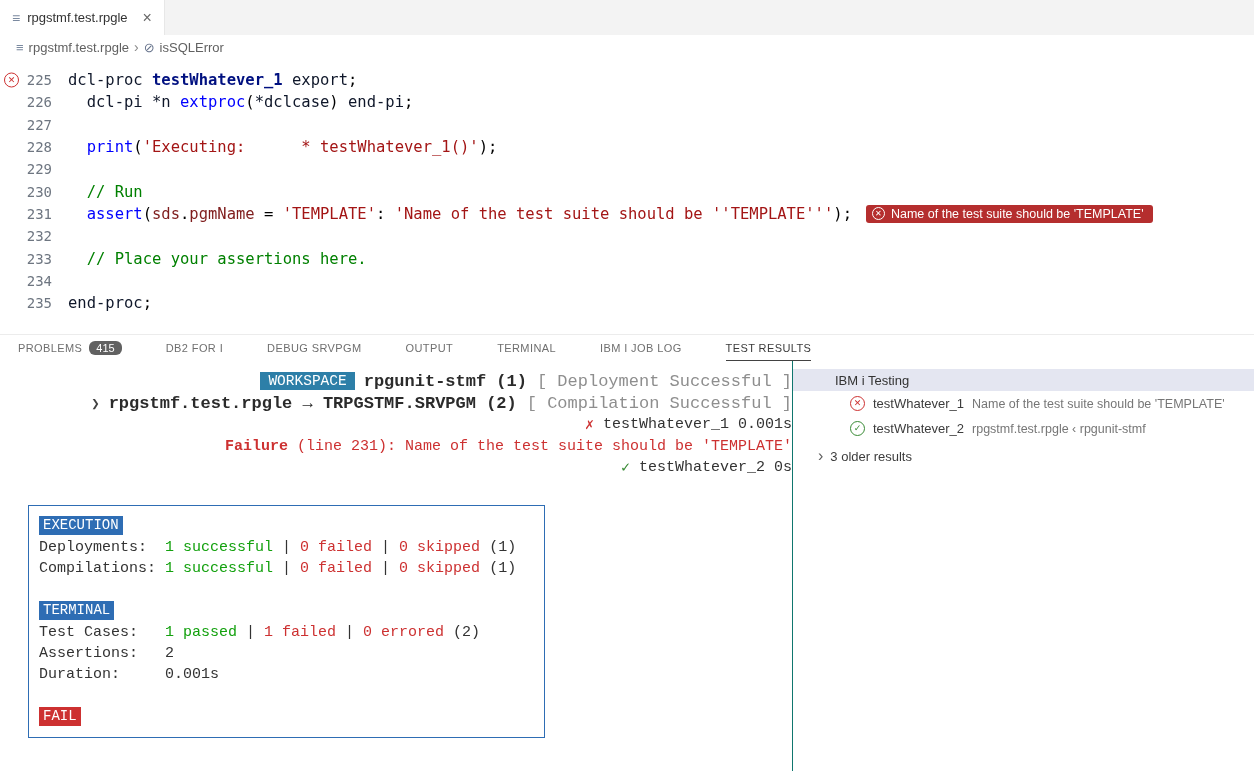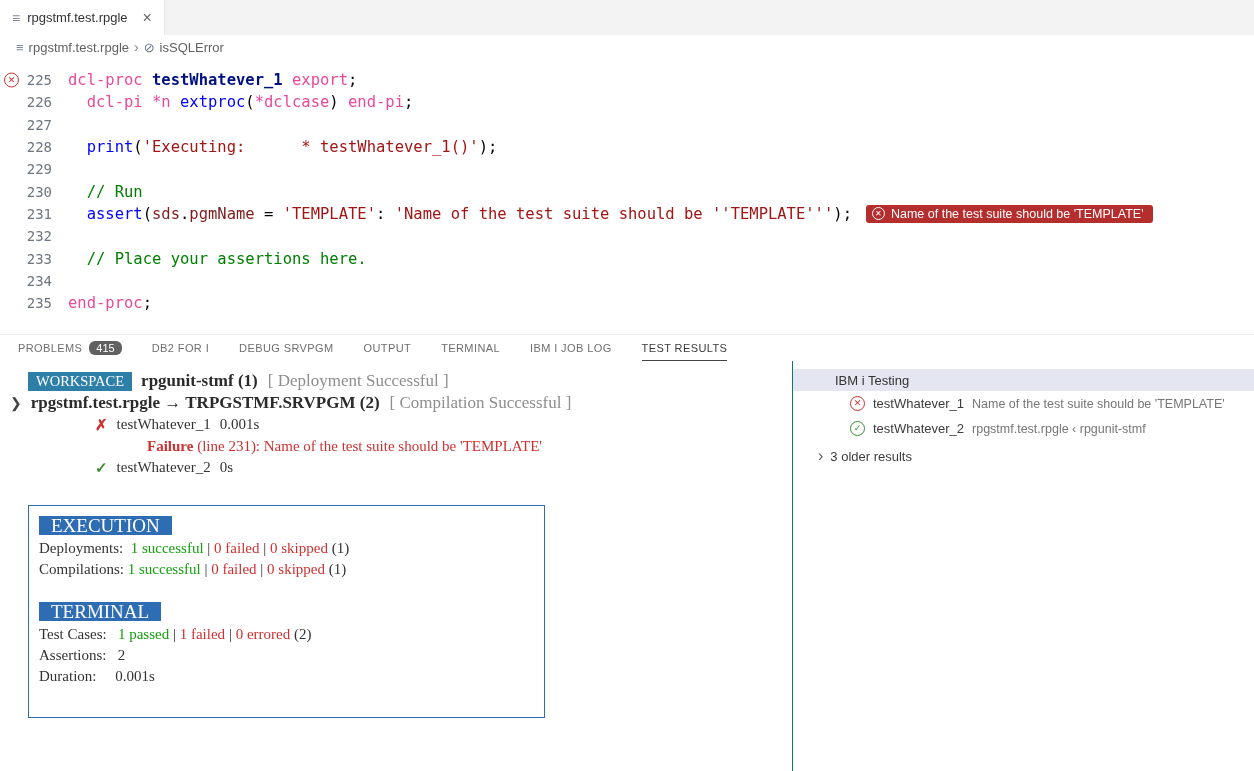--- a/index.html
+++ b/index.html
@@ -28,45 +28,45 @@
             padding-right:16px; position:relative; }
   .lineno { font-size:14px; color:#6e7681; font-family:"DejaVu Sans Mono","Liberation Mono",monospace; }
   .circ { display:inline-flex; width:15px; height:15px; border-radius:50%; border:1.4px solid currentColor;
           align-items:center; justify-content:center; font-size:9px; font-weight:bold; line-height:1; flex:none;
           font-family:"DejaVu Sans",sans-serif; }
   .circ.fail { color:#cd3131; }
   .circ.pass { color:#388a34; }
   .circ.inv  { color:#fff; width:13px; height:13px; font-size:8px; border-width:1.2px; }
   .g-err { position:absolute; left:4px; top:50%; transform:translateY(-50%); }
   .code-text { white-space:pre; }
-  .tok-kw  { color:#ec4899; }
+  .tok-kw  { color:#0f172a; }
   .tok-fn  { color:#0000ff; }
   .tok-id  { color:#001080; font-weight:bold; }
   .tok-var { color:#7f1d1d; }
   .tok-str { color:#a31515; }
   .tok-cm  { color:#008000; }
   .tok-pl  { color:#000; }
   .inline-error { margin-left:14px; background:#b52e2e; color:#fff; border-radius:3px;
                   padding:2px 9px 2px 6px; font-family:"Liberation Sans",sans-serif; font-size:12.5px;
                   display:inline-flex; align-items:center; gap:6px; white-space:nowrap; }
 
   
   .panel { border-top:1px solid #ececec; height:436px; }
-  .panel-tabs { height:26px; display:flex; align-items:flex-end; gap:30px; padding-left:18px; }
+  .panel-tabs { height:26px; display:flex; align-items:flex-end; gap:44px; padding-left:18px; }
   .ptab { display:flex; align-items:center; height:100%; font-size:11px; letter-spacing:0.4px;
           color:#6f6f6f; cursor:pointer; }
   .ptab.active { color:#3b3b3b; border-bottom:1px solid #424242; }
   .ptab-badge { margin-left:7px; background:#616161; color:#fff; font-size:11px; border-radius:6px;
                 padding:1px 7px; letter-spacing:0; }
   .panel-body { display:flex; height:410px; overflow:hidden; }
   .panel-left { width:792px; flex:none; padding-top:9px; overflow:hidden; }
   .panel-right { flex:1; border-left:1px solid #0f766e; padding-top:8px; overflow:hidden; }
 
   
-  .mono { font-family:Liberation Serif, serif; }
+  .mono { font-family:Liberation Mono, monospace;justify-content:flex-end; }
   .row-lg { font-size:17px; height:22px; display:flex; align-items:center; white-space:nowrap; }
   .row-sm { font-size:15px; }
   .ws-row { padding-left:28px; }
   .file-row { padding-left:10px; }
   .ws-badge { background:#2d7fa8; color:#fff; font-size:14.5px; padding:1px 8px; margin-right:9px; }
   .chev { color:#424242; font-size:14px; margin-right:9px; }
   .name-bold { font-weight:bold; color:#2b2b2b; margin-right:10px; }
   .status-gray { color:#8e8e8e; }
   .test-row { padding-left:95px; height:21.5px; display:flex; align-items:center; white-space:nowrap; }
   .glyph { font-weight:bold; }
@@ -74,21 +74,21 @@
   .glyph.pass { color:#388a34; }
   .tname { color:#333; margin:0 9px; }
   .tdur { color:#333; }
   .failure-row { padding-left:125px; height:21.5px; display:flex; align-items:center;
                  color:#cd3131; white-space:pre; }
   .fail-bold { font-weight:bold;margin-left:22px; }
 
   .summary-box { margin:26px 0 0 28px; width:517px; border:1px solid #2e6db4; padding:9px 10px;
                  font-size:15px; line-height:21px; }
   .sum-line { white-space:pre; min-height:21px; }
-  .sum-badge { display:inline-block; color:#fff; padding:0 12px; font-size:19px; line-height:19px; margin:1px 0 2px; }
+  .sum-badge { display:inline-block; color:#fff; padding:0 4px; font-size:14px; line-height:19px; margin:1px 0 2px; }
   .sum-badge.blue { background:#2e6db4; }
   .sum-badge.red  { background:#cd3131; }
   .t-d { color:#333; }
   .t-g { color:#13a10e; }
   .t-r { color:#cd3131; }
 
   
   .ti-header { height:22px; background:#e4e6f1; display:flex; align-items:center; padding-left:42px;
                font-size:13px; color:#333; }
   .ti-row { height:25px; display:flex; align-items:center; padding-left:57px; gap:8px;
@@ -193,20 +193,21 @@
         <div class="summary-box mono" id="summary-box">
             <div class="sum-line"><span class="sum-badge blue">EXECUTION</span></div>
             <div class="sum-line"><span class="t-d">Deployments:  </span><span class="t-g">1 successful</span><span class="t-d"> | </span><span class="t-r">0 failed</span><span class="t-d"> | </span><span class="t-r">0 skipped</span><span class="t-d"> (1)</span></div>
             <div class="sum-line"><span class="t-d">Compilations: </span><span class="t-g">1 successful</span><span class="t-d"> | </span><span class="t-r">0 failed</span><span class="t-d"> | </span><span class="t-r">0 skipped</span><span class="t-d"> (1)</span></div>
             <div class="sum-line">&nbsp;</div>
             <div class="sum-line"><span class="sum-badge blue">TERMINAL</span></div>
             <div class="sum-line"><span class="t-d">Test Cases:   </span><span class="t-g">1 passed</span><span class="t-d"> | </span><span class="t-r">1 failed</span><span class="t-d"> | </span><span class="t-r">0 errored</span><span class="t-d"> (2)</span></div>
             <div class="sum-line"><span class="t-d">Assertions:   </span><span class="t-d">2</span></div>
             <div class="sum-line"><span class="t-d">Duration:     </span><span class="t-d">0.001s</span></div>
             <div class="sum-line">&nbsp;</div>
+            <div class="sum-line"><span class="sum-badge red">FAIL</span></div>
           </div>
       </div>
 
       <div class="panel-right">
         <div class="ti-header">
           <span>IBM i Testing</span>
         </div>
         <div id="testing-items">
             <div class="ti-row">
               <span class="circ fail">✕</span>

